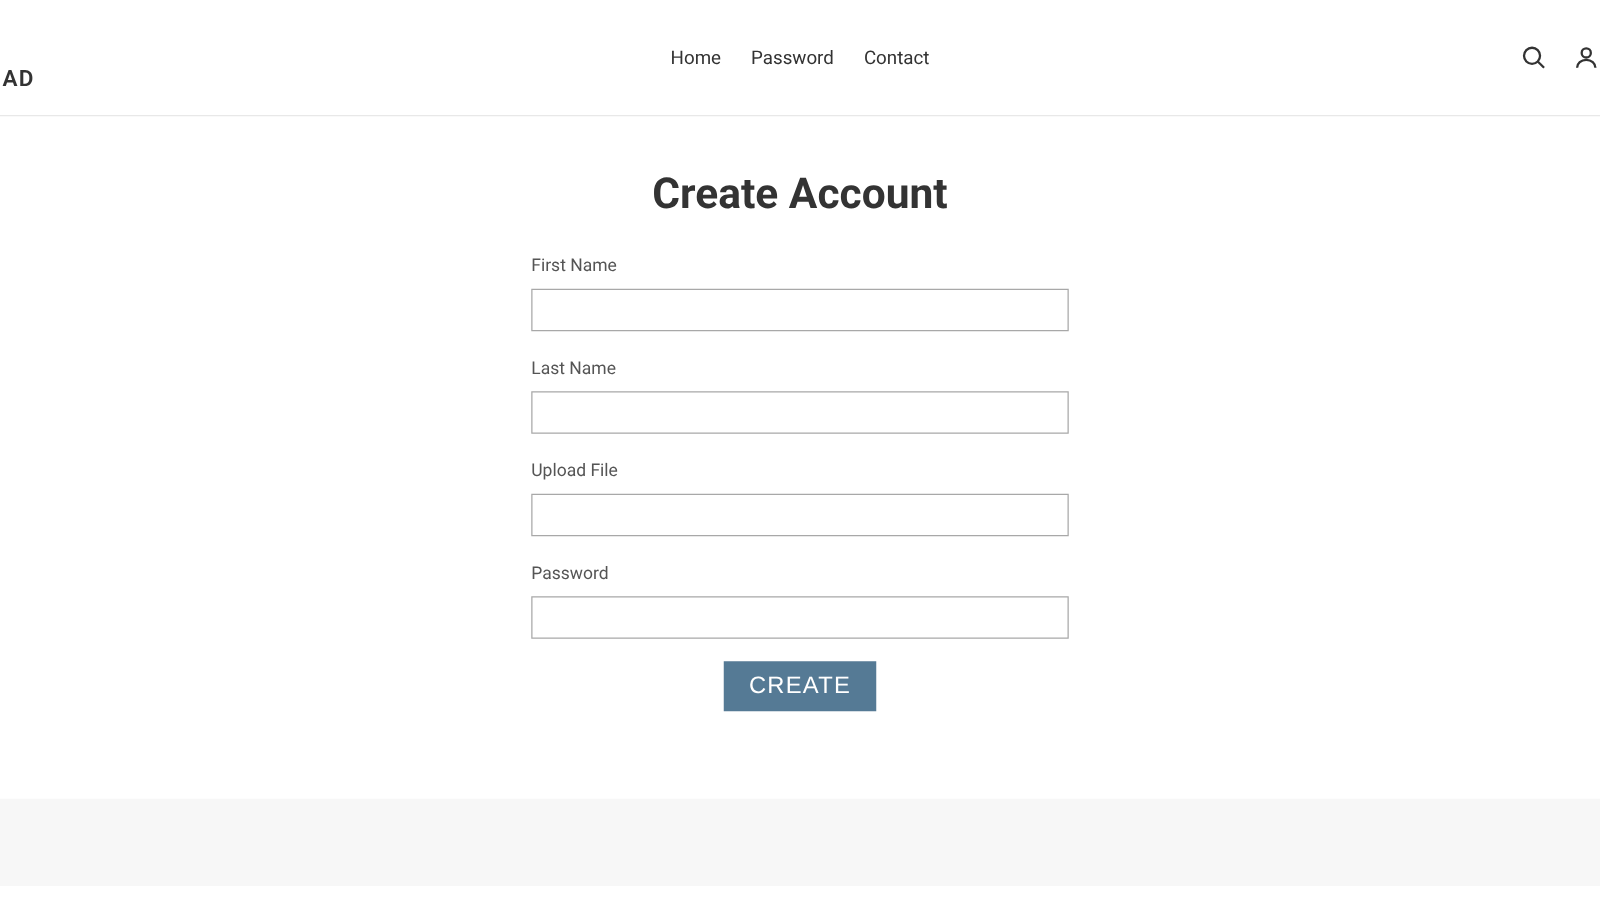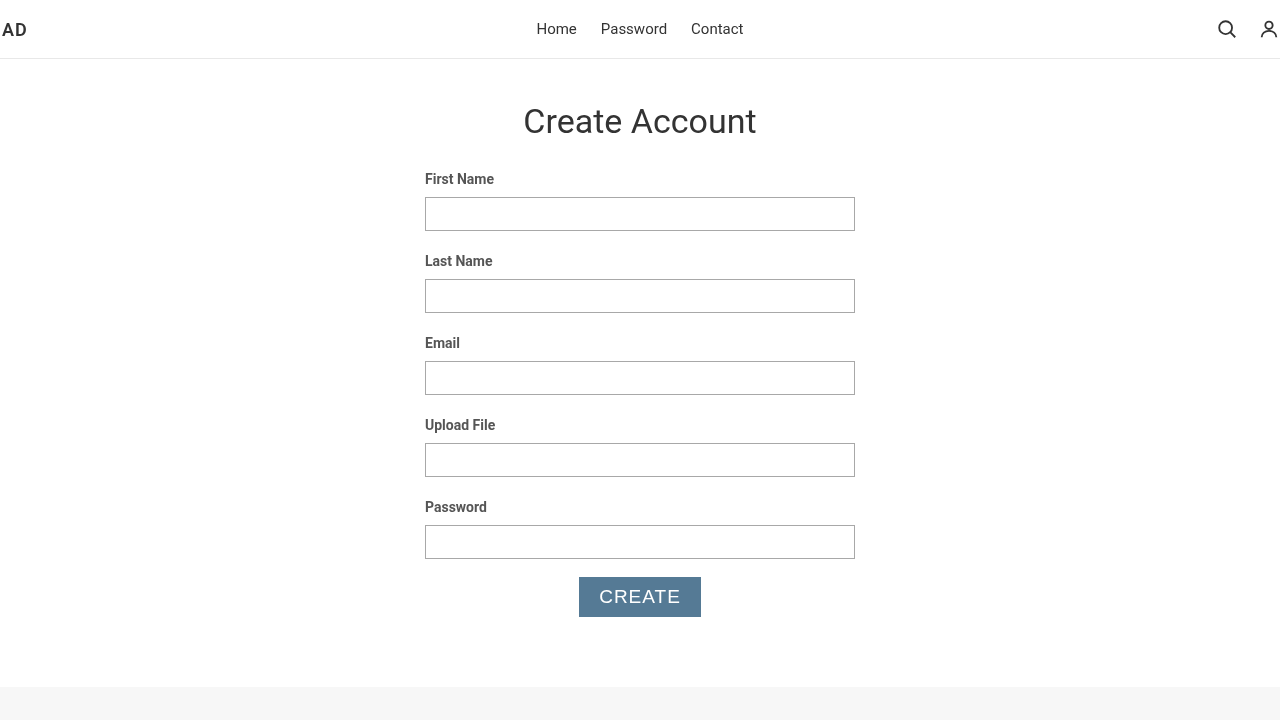--- a/index.html
+++ b/index.html
@@ -19,20 +19,21 @@
       padding: 18px 0;
       border-bottom: 1px solid #e8e8e8;
       position: relative;
     }
     .logo {
       font-size: 18px;
       font-weight: 600;
       color: #333;
       letter-spacing: 1px;
       padding-left: 2px;
+      margin-top: 35px;
     }
     .nav {
       position: absolute;
       left: 50%;
       transform: translateX(-50%);
       display: flex;
       gap: 24px;
       text-align: center;
     }
     .nav-link {
@@ -52,34 +53,33 @@
       color: #333;
       cursor: pointer;
     }
     .main {
       max-width: 430px;
       margin: 42px auto 70px;
       text-align: center;
     }
     .page-title {
       font-size: 34px;
-      font-weight: 400;
+      font-weight: 700;
       color: #333;
       margin-bottom: 30px;
     }
     .form-group {
       text-align: left;
       margin-bottom: 22px;
     }
     .form-label {
       display: block;
       font-size: 14px;
       color: #555;
       margin-bottom: 10px;
-      font-weight: bold;
     }
     .form-input {
       width: 100%;
       height: 34px;
       border: 1px solid #a8a8a8;
       padding: 6px 10px;
       font-size: 14px;
       background: #fff;
     }
     .btn-create {
@@ -127,24 +127,20 @@
   <form>
     <div class="form-group">
       <label class="form-label">First Name</label>
       <input type="text" class="form-input" style="">
     </div>
     <div class="form-group">
       <label class="form-label">Last Name</label>
       <input type="text" class="form-input" style="">
     </div>
     <div class="form-group">
-      <label class="form-label">Email</label>
-      <input type="email" class="form-input" style="">
-    </div>
-    <div class="form-group">
       <label class="form-label">Upload File</label>
       <input type="text" class="form-input" style="">
     </div>
     <div class="form-group">
       <label class="form-label">Password</label>
       <input type="password" class="form-input" style="">
     </div>
     <button type="submit" class="btn-create">CREATE</button>
   </form>
 </main>

